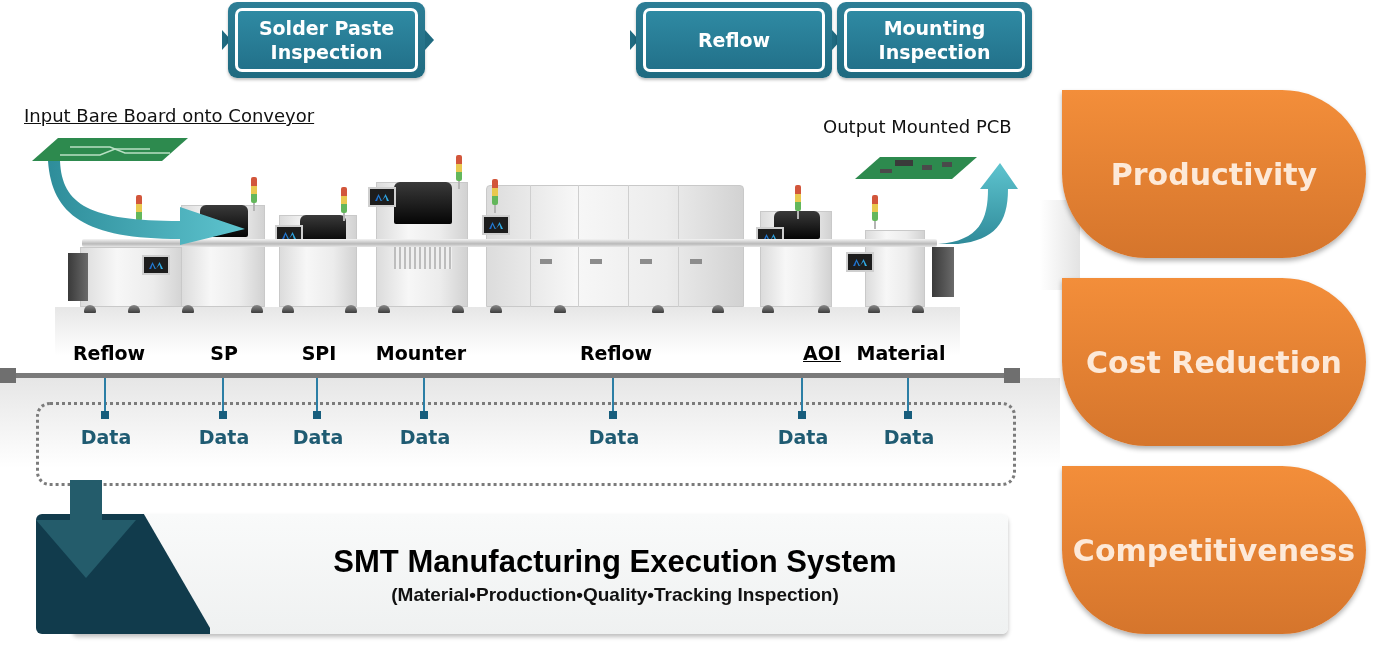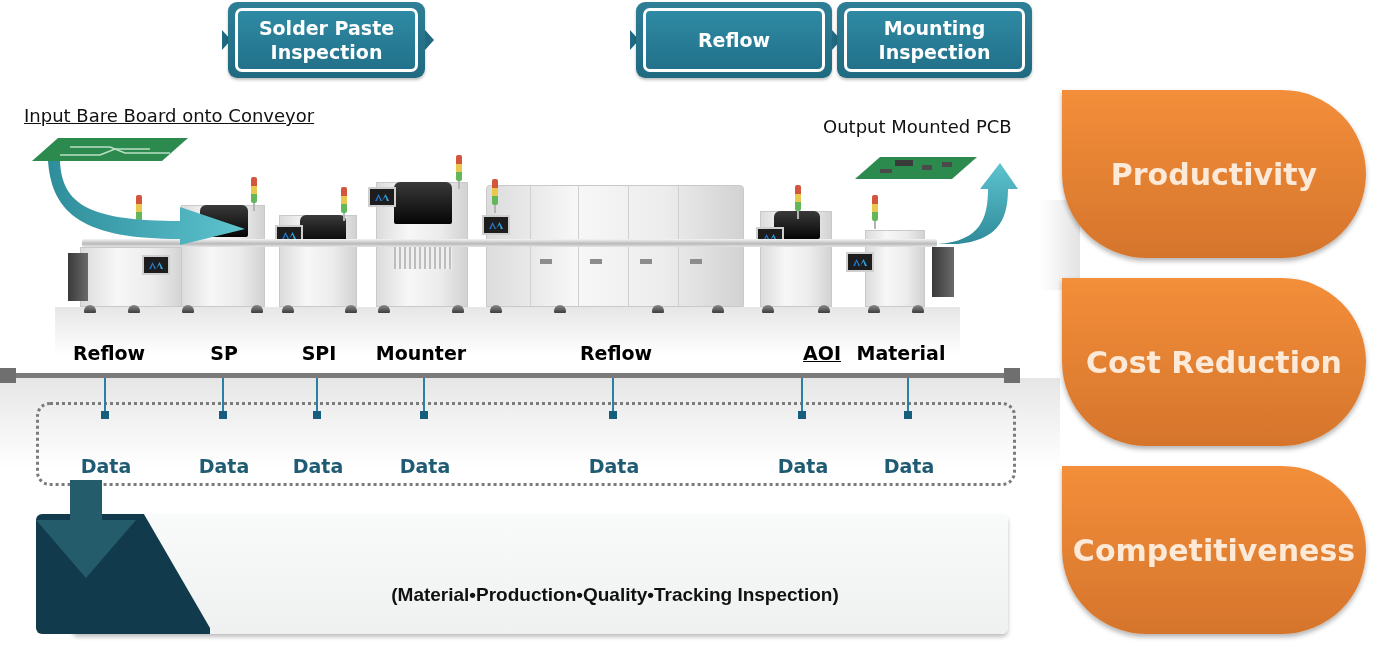--- a/index.html
+++ b/index.html
@@ -29,21 +29,21 @@
   .panel-slot{position:absolute;width:12px;height:5px;background:#8c8c8c;}
 
   
   .station{position:absolute;top:342px;font-weight:bold;font-size:19px;color:#000;transform:translateX(-50%);white-space:nowrap;}
   #bus{left:14px;top:373px;width:998px;height:5px;background:#7a7a7a;}
   .bus-cap{position:absolute;top:368px;width:16px;height:15px;background:#6f6f6f;}
   #bus-shade{left:0;top:378px;width:1060px;height:90px;background:linear-gradient(#e6e6e6,rgba(255,255,255,0));clip-path:polygon(0 0,100% 0,100% 100%,0 100%);}
   #data-box{left:36px;top:402px;width:980px;height:84px;border:3px dotted #7b7b7b;border-radius:14px;box-sizing:border-box;}
   .tap{position:absolute;top:378px;width:2px;height:36px;background:#2b7ea5;transform:translateX(-1px);}
   .tap-node{position:absolute;top:411px;width:8px;height:8px;background:#175d7c;transform:translateX(-4px);}
-  .data-label{position:absolute;top:426px;font-weight:bold;font-size:19px;color:#1f5b72;transform:translateX(-50%);margin-top:29px;}
+  .data-label{position:absolute;top:426px;font-weight:bold;font-size:19px;color:#1f5b72;transform:translateX(-50%);}
 
   
   #mes{left:36px;top:514px;width:972px;height:120px;}
   #mes-body{position:absolute;left:36px;top:0;right:0;bottom:0;background:linear-gradient(#f9fafa,#eff1f1);border-radius:6px;box-shadow:0 3px 4px rgba(0,0,0,.25);}
   #mes-dark{position:absolute;left:0;top:0;width:90px;height:120px;background:#113b4c;border-radius:6px 0 0 6px;clip-path:polygon(0 0,62% 0,100% 95%,100% 100%,0 100%);width:174px;}
   #mes-arrow{position:absolute;left:0;top:-34px;width:120px;height:100px;}
   #mes-title{position:absolute;left:186px;right:0;top:30px;text-align:center;font-size:31px;color:#000;font-family:"Liberation Sans","DejaVu Sans",sans-serif;font-weight:bold;letter-spacing:0px;}
   #mes-sub{position:absolute;left:186px;right:0;top:70px;text-align:center;font-size:19px;font-weight:bold;color:#111;font-family:"Liberation Sans","DejaVu Sans",sans-serif;}
 
   
@@ -209,20 +209,21 @@
 <div class="data-label" style="left:803px;">Data</div>
 <div class="data-label" style="left:909px;">Data</div>
 
 <div id="mes" class="abs">
   <div id="mes-body"></div>
   <div id="mes-dark"></div>
   <svg id="mes-arrow" viewBox="0 0 120 100">
     <rect x="34" y="0" width="32" height="40" fill="#245c6b"></rect>
     <polygon points="0,40 100,40 50,98" fill="#245c6b"></polygon>
   </svg>
+  <div id="mes-title">SMT Manufacturing Execution System</div>
   <div id="mes-sub">(Material•Production•Quality•Tracking Inspection)</div>
 </div>
 
 <div class="benefit-shadow" style="top:200px;height:90px;"></div>
 <div class="benefit" style="top:90px;">
   <span>Productivity</span>
 </div>
 <div class="benefit" style="top:278px;">
   <span>Cost Reduction</span>
 </div>

